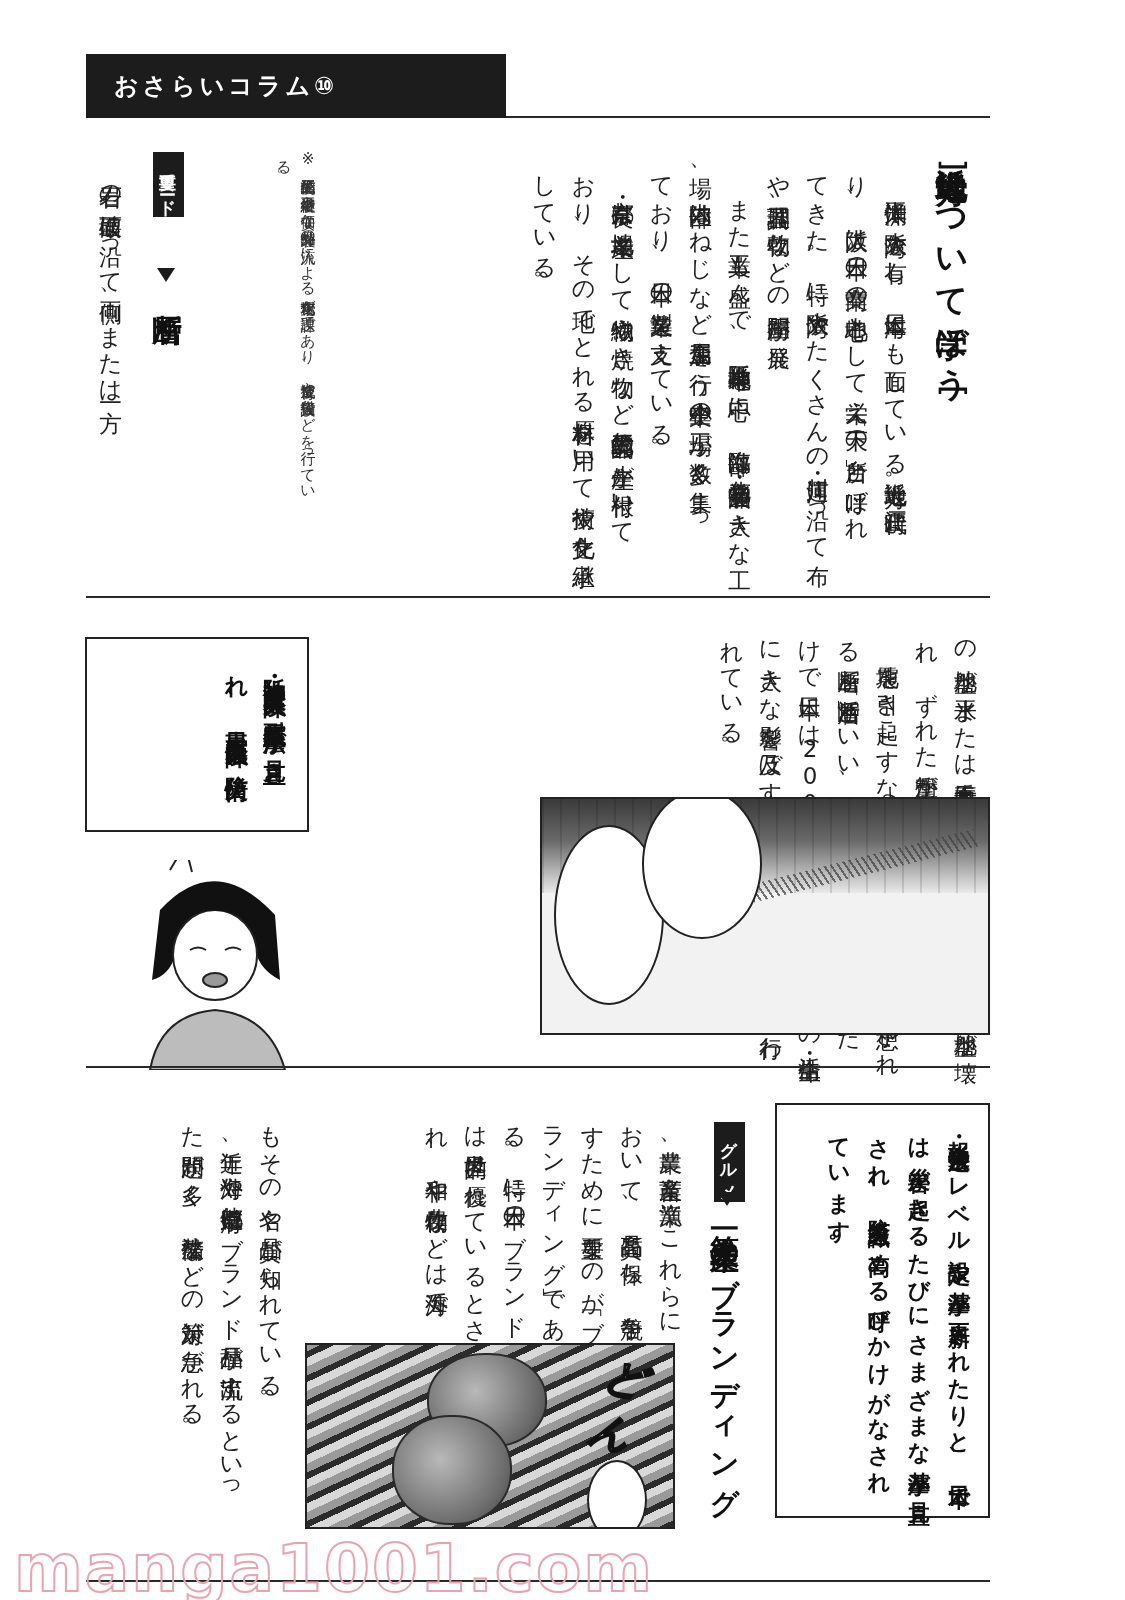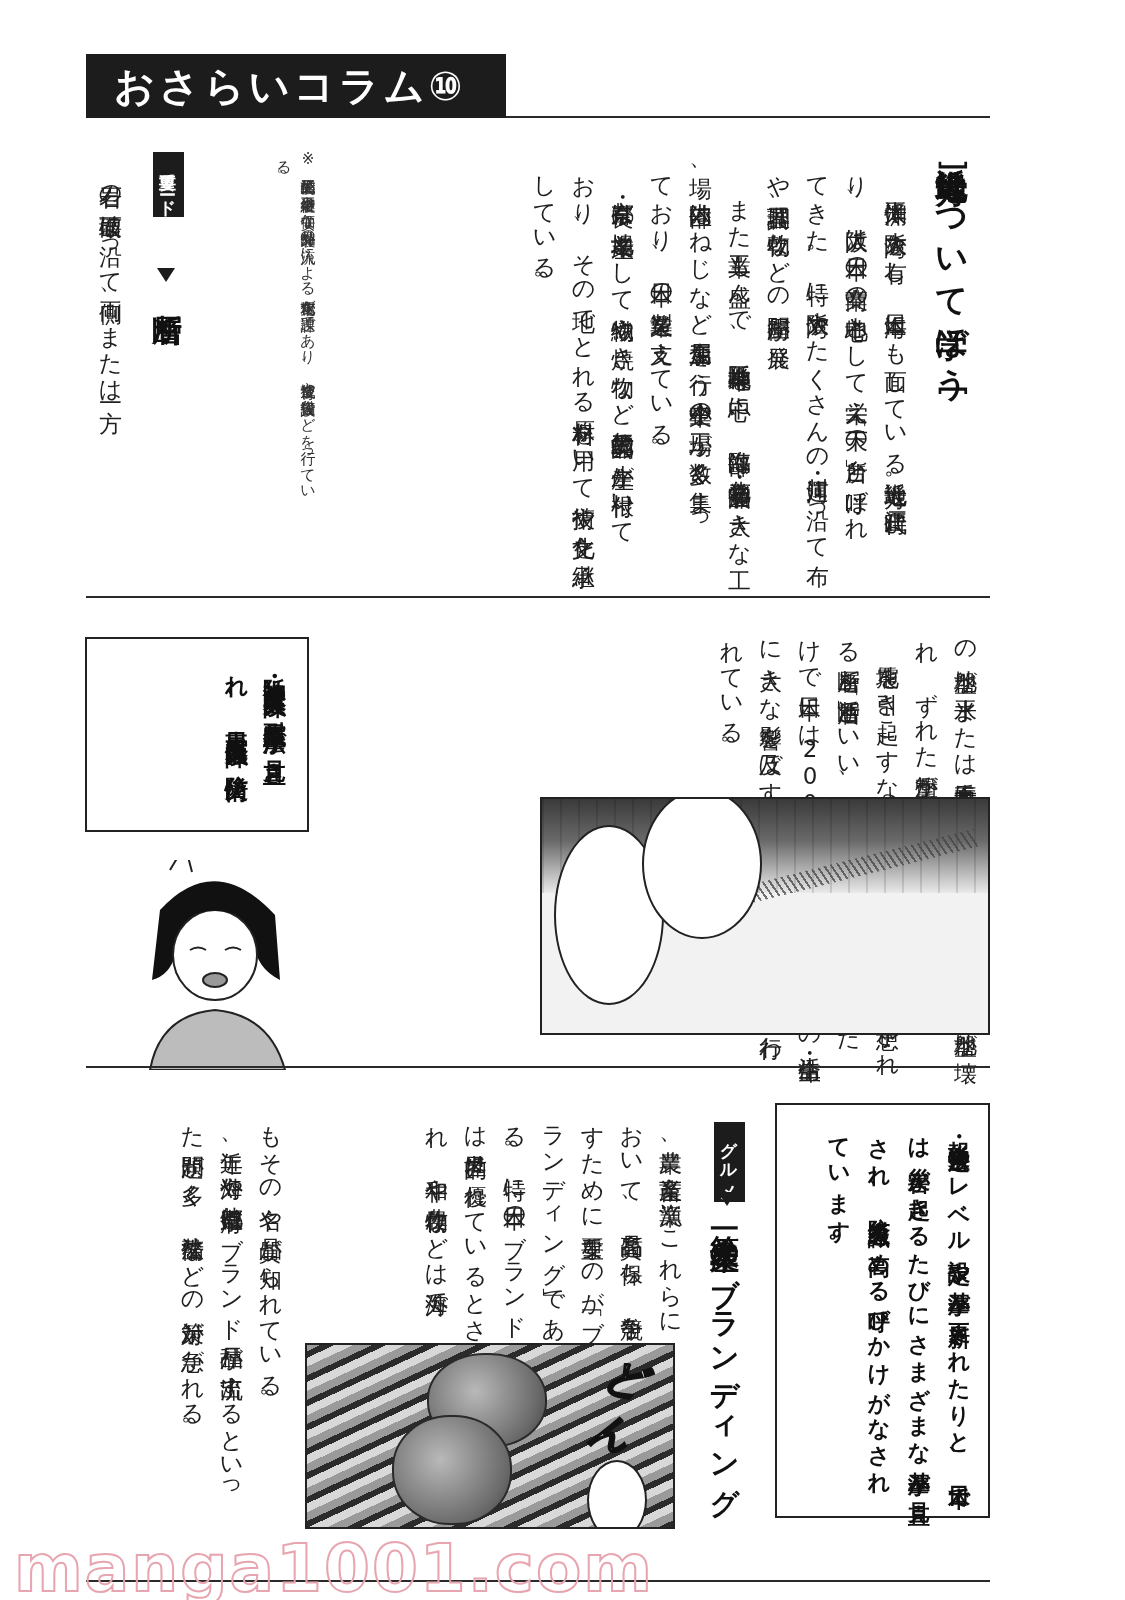--- a/index.html
+++ b/index.html
@@ -2,21 +2,21 @@
 <html><head>
 <meta charset="utf-8">
 <style>
   * { box-sizing: border-box; margin: 0; padding: 0; }
   html, body { width: 1125px; height: 1600px; background: #ffffff; overflow: hidden; }
   body { position: relative; font-family: "DejaVu Sans", sans-serif; color: #1a1a1a; }
 
   .title-box {
     position: absolute; left: 86px; top: 54px; width: 420px; height: 64px;
     background: #1c1c1c; color: #fff; display: flex; align-items: center;
-    padding-left: 28px; font-size: 40px; font-weight: bold; letter-spacing: 4px;
+    padding-left: 28px; font-size: 24px; font-weight: bold; letter-spacing: 4px;
   }
   .rule { position: absolute; height: 2px; background: #2a2a2a; }
 
   .vcol {
     position: absolute; writing-mode: vertical-rl; -webkit-writing-mode: vertical-rl;
     text-orientation: upright; font-family: "DejaVu Sans", sans-serif;
     font-size: 23px; line-height: 39px; letter-spacing: 1px; color: #1f1f1f;
   }
   .vcol p { margin: 0; }
   .vcol .ind { text-indent: 1em; }

